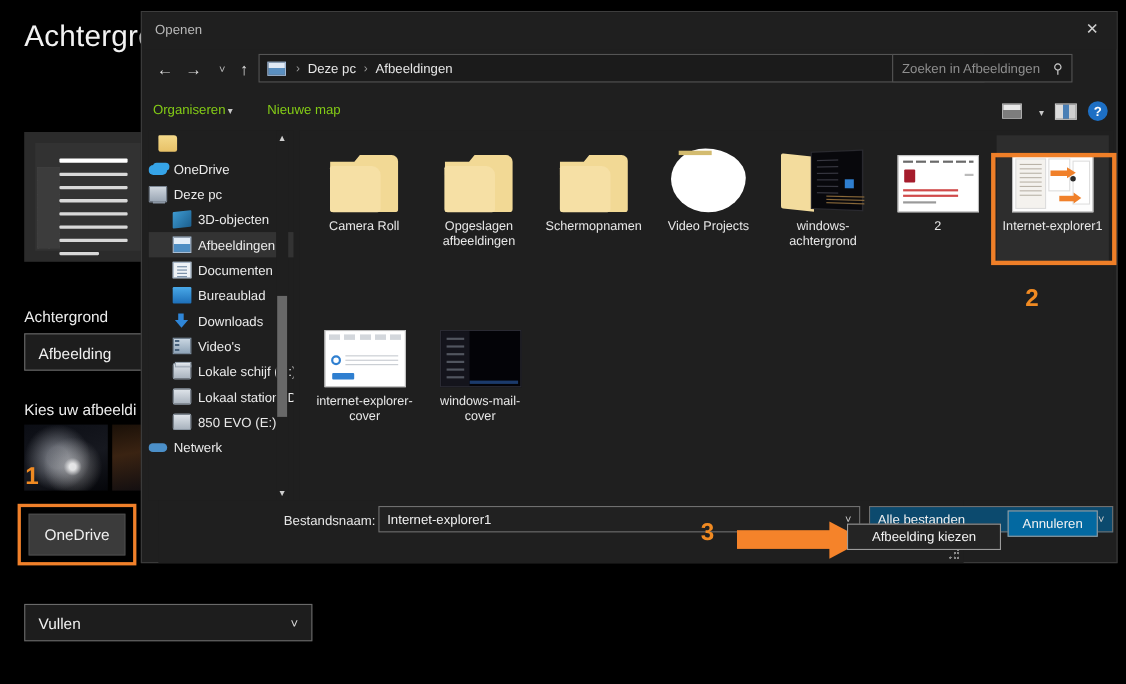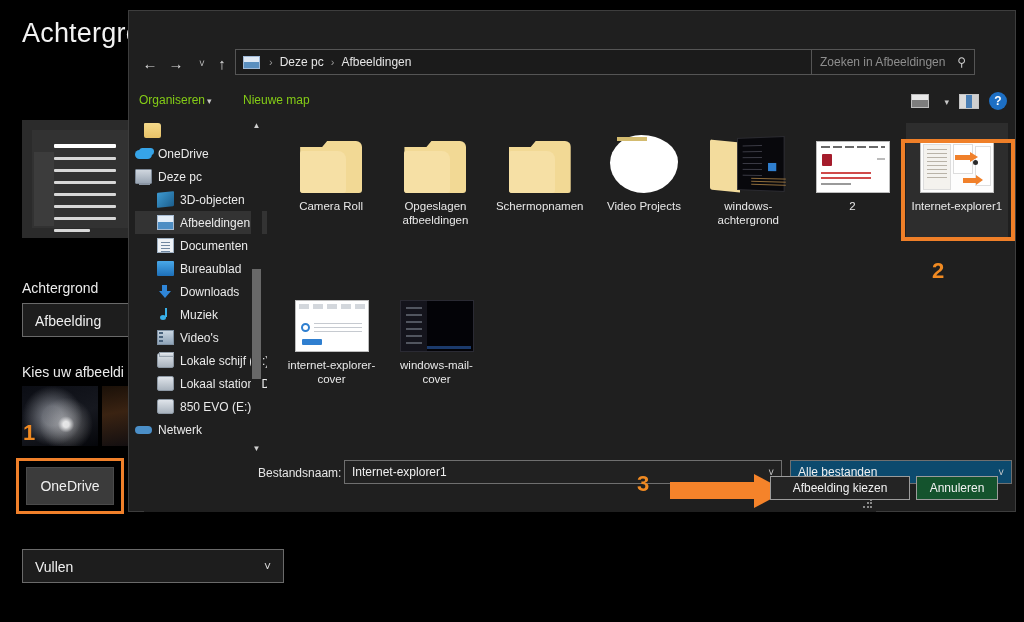--- a/index.html
+++ b/index.html
@@ -274,22 +274,22 @@
   .arrow{position:absolute;left:670px;top:476px;width:124px;height:28px;}
   .arrow .shaft{position:absolute;left:0;top:6px;width:86px;height:17px;background:#f5832a;}
   .arrow .head{position:absolute;left:84px;top:-2px;width:0;height:0;
     border-top:17px solid transparent;border-bottom:17px solid transparent;border-left:32px solid #f5832a;}
   .btn-open{
     position:absolute;left:770px;top:476px;width:140px;height:24px;
     border:1px solid #9b9b9b;background:#242424;color:#f2f2f2;font-size:12px;
     display:flex;align-items:center;justify-content:center;box-sizing:border-box;
   }
   .btn-cancel{
-    position:absolute;left:916px;top:476px;width:82px;height:24px;
-    border:1px solid #9b9b9b;background:#14532d;color:#f2f2f2;font-size:12px;
+    position:absolute;left:916px;top:464px;width:82px;height:24px;
+    border:1px solid #9b9b9b;background:#0369a1;color:#f2f2f2;font-size:12px;
     display:flex;align-items:center;justify-content:center;box-sizing:border-box;
   }
   .grip{position:absolute;right:4px;bottom:3px;width:10px;height:10px;
     background:
       radial-gradient(circle at 2px 8px,#8a8a8a 1px,transparent 1.2px),
       radial-gradient(circle at 6px 8px,#8a8a8a 1px,transparent 1.2px),
       radial-gradient(circle at 9px 8px,#8a8a8a 1px,transparent 1.2px),
       radial-gradient(circle at 6px 4px,#8a8a8a 1px,transparent 1.2px),
       radial-gradient(circle at 9px 4px,#8a8a8a 1px,transparent 1.2px),
       radial-gradient(circle at 9px 1px,#8a8a8a 1px,transparent 1.2px);
@@ -339,20 +339,24 @@
     <div class="bladeren-btn">OneDrive</div>
 
     <div class="sel-vullen">
       <span>Vullen</span>
       <span class="chev">˅</span>
     </div>
   </div>
 
   <div class="dialog">
 
+    <div class="dlg-title">
+      <div class="t">Openen</div>
+      <div class="dlg-close">✕</div>
+    </div>
 
     <div class="nav-row">
       <div class="navbtn nav-back">←</div>
       <div class="navbtn nav-fwd">→</div>
       <div class="navbtn nav-dd">˅</div>
       <div class="navbtn nav-up">↑</div>
 
       <div class="crumbbar">
         <span class="crumb-ico"></span>
         <span class="crumb-sep">›</span>
@@ -408,24 +412,20 @@
         </div>
         <div class="sb-item ind2">
           <span class="sb-ic ic-desk"></span>
           <span class="sb-label">Bureaublad</span>
         </div>
         <div class="sb-item ind2">
           <span class="sb-ic ic-dl"></span>
           <span class="sb-label">Downloads</span>
         </div>
         <div class="sb-item ind2">
-          <span class="sb-ic ic-mus"></span>
-          <span class="sb-label">Muziek</span>
-        </div>
-        <div class="sb-item ind2">
           <span class="sb-ic ic-vid"></span>
           <span class="sb-label">Video's</span>
         </div>
         <div class="sb-item ind2">
           <span class="sb-ic ic-hdd sys"></span>
           <span class="sb-label">Lokale schijf (C:)</span>
         </div>
         <div class="sb-item ind2">
           <span class="sb-ic ic-hdd"></span>
           <span class="sb-label">Lokaal station (D</span>

